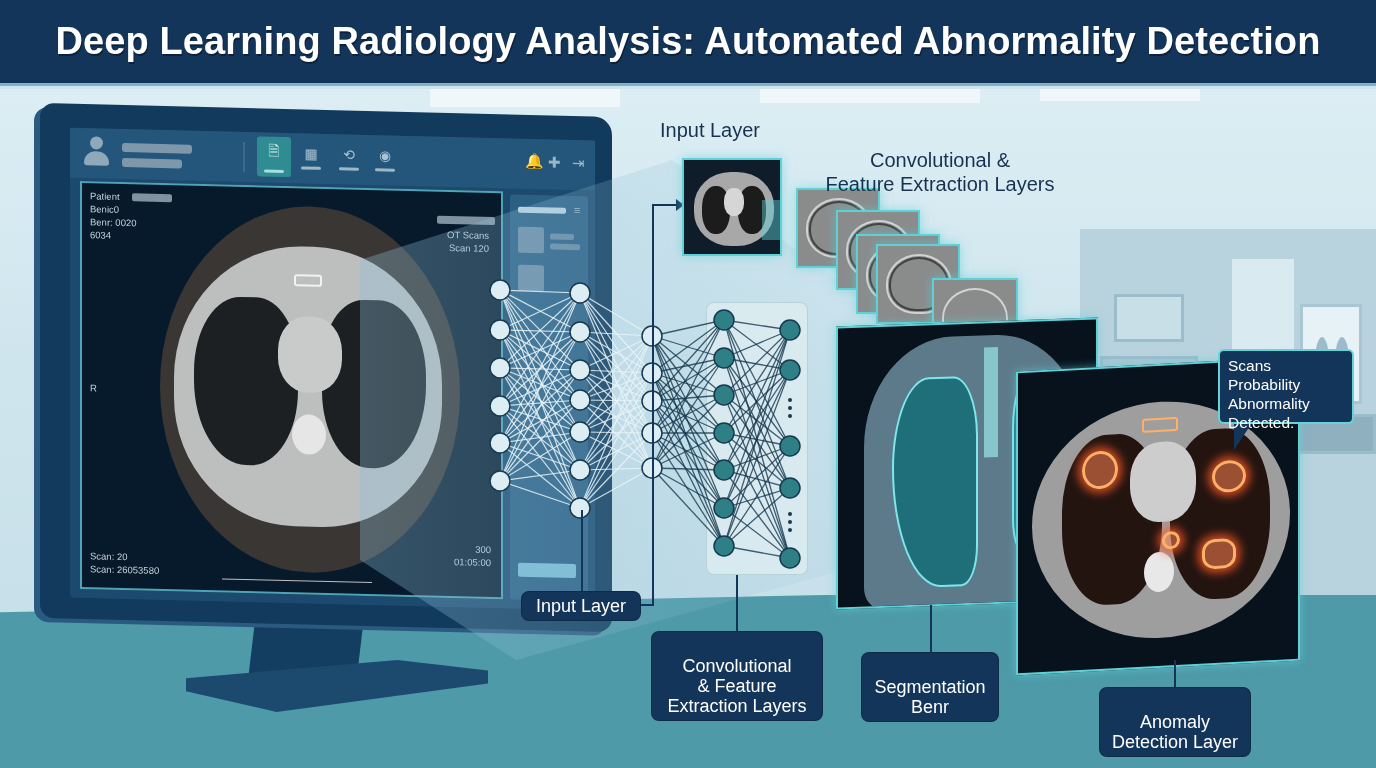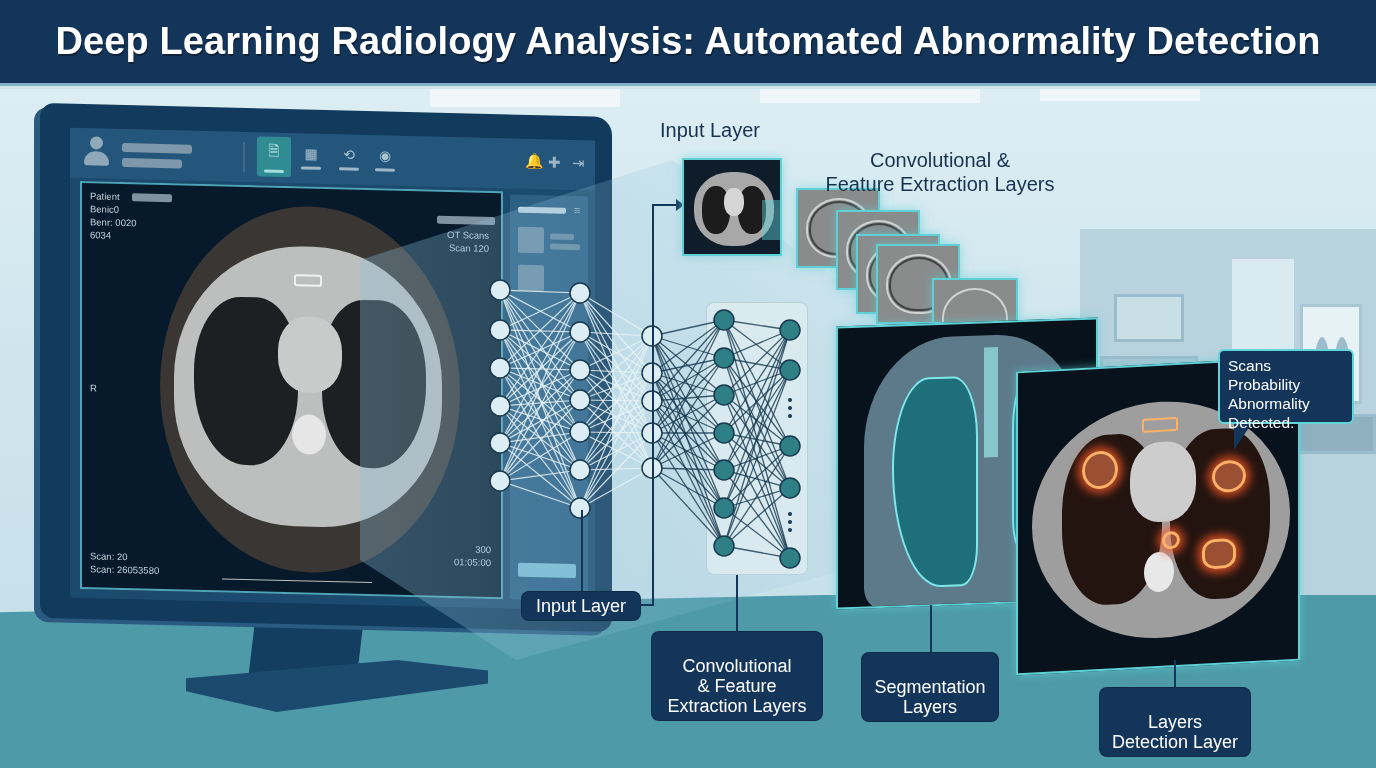--- a/index.html
+++ b/index.html
@@ -470,24 +470,24 @@
 <div class="label-box" style="left:522px;top:592px;width:118px;">
   <span>Input Layer</span>
 </div>
 <div class="label-box" style="left:652px;top:632px;width:170px;white-space:pre-line;">
   <span>Convolutional
 &amp; Feature
 Extraction Layers</span>
 </div>
 <div class="label-box" style="left:862px;top:653px;width:136px;white-space:pre-line;">
   <span>Segmentation
-Layers</span>
+Benr</span>
 </div>
 <div class="label-box" style="left:1100px;top:688px;width:150px;white-space:pre-line;">
-  <span>Layers
+  <span>Anomaly
 Detection Layer</span>
 </div>
 
 <div class="callout-tail"></div>
 <div class="callout">
   <span style="white-space:pre-line;">Scans Probability
 Abnormality
 Detected.</span>
 </div>
 

